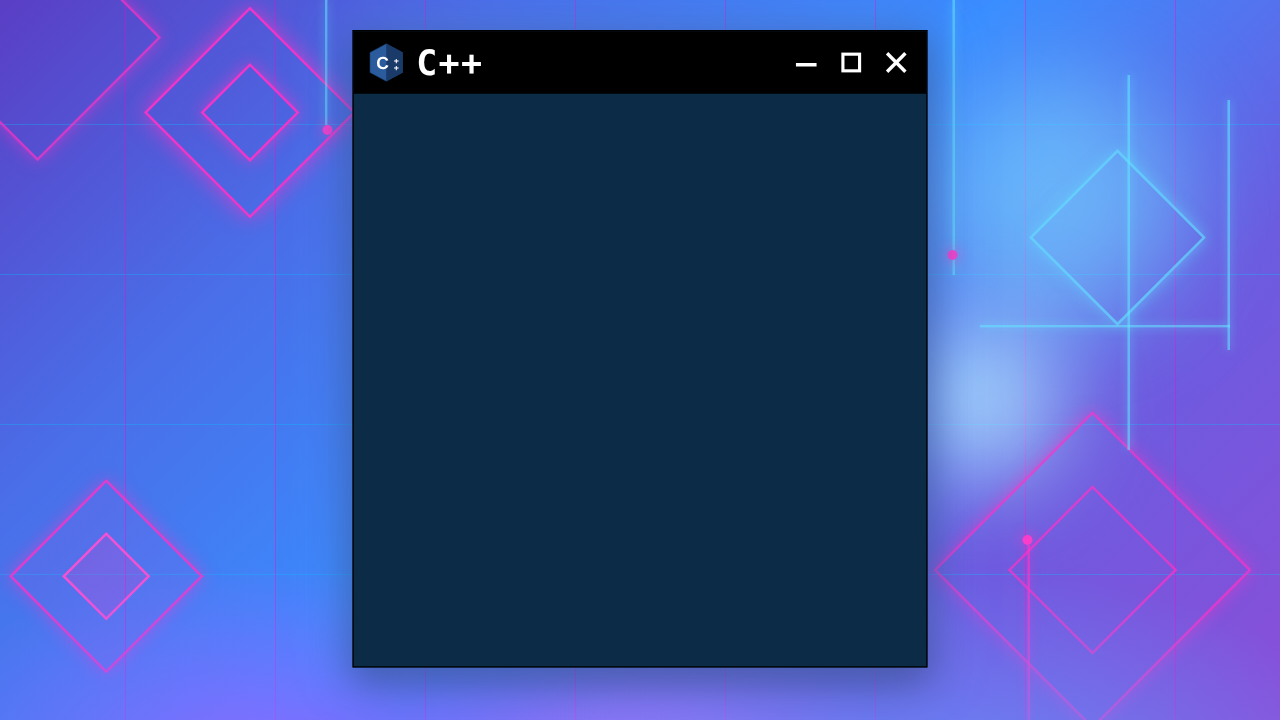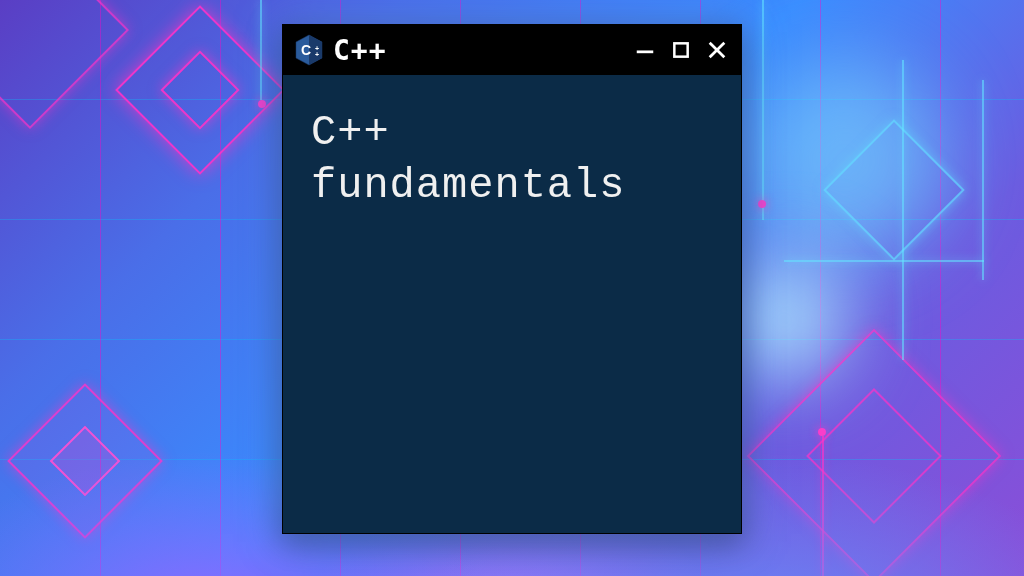--- a/index.html
+++ b/index.html
@@ -201,15 +201,13 @@
           </svg>
       </div>
       <div class="ctrl">
         <svg viewBox="0 0 24 24" width="22" height="22">
             <line x1="4" y1="4" x2="20" y2="20"></line>
             <line x1="20" y1="4" x2="4" y2="20"></line>
           </svg>
       </div>
     </div>
   </div>
-  <div class="content"><span>C++</span>
-<span>fundamentals</span></div>
 </div>
 
 </body></html>

